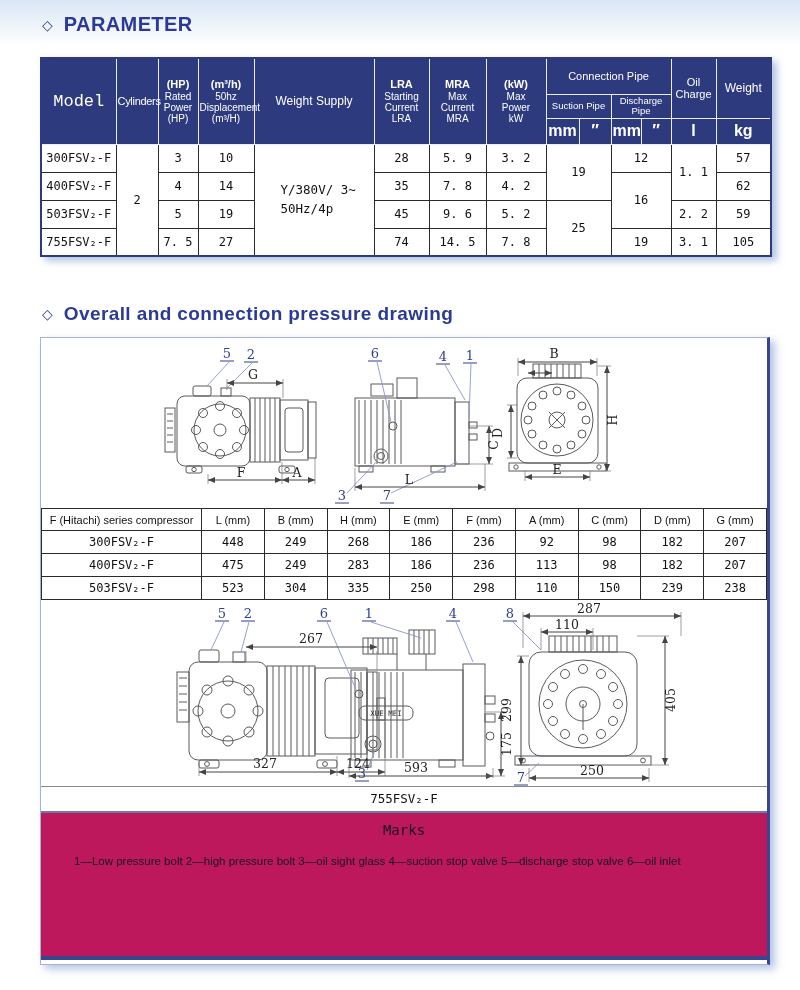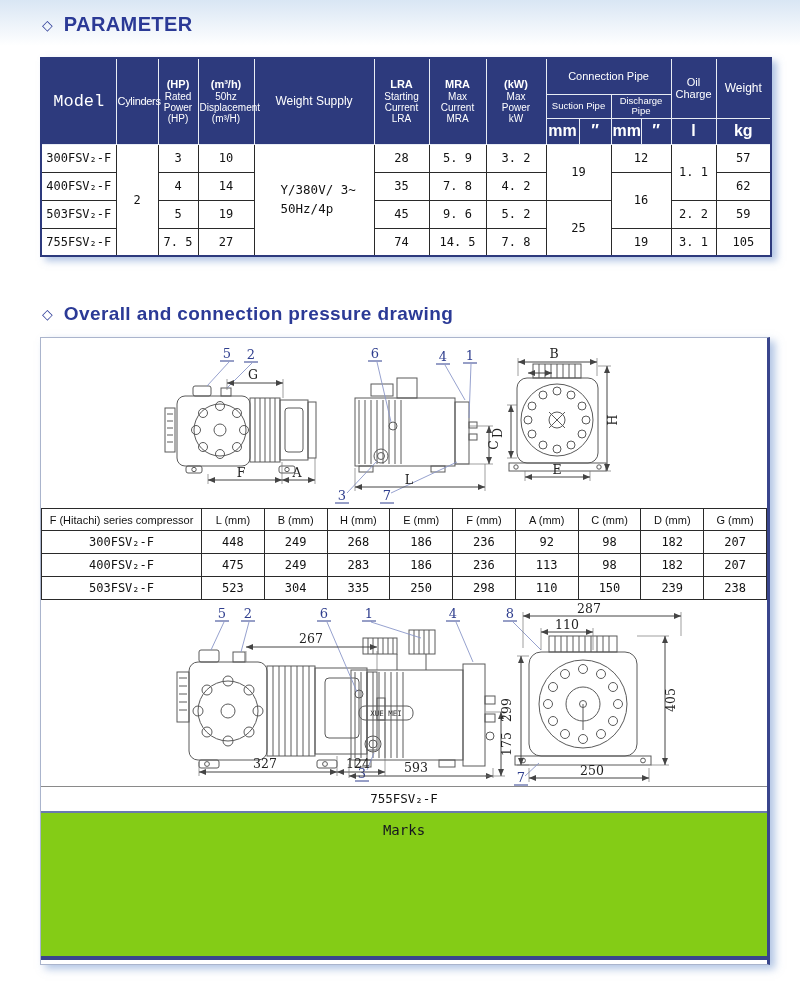--- a/index.html
+++ b/index.html
@@ -60,21 +60,21 @@
   .dim-table th, .dim-table td { border:1px solid #2a2a2a; text-align:center; vertical-align:middle; }
   .dim-table th { font-family:"Liberation Sans", sans-serif; font-size:11px; font-weight:normal; height:22px; color:#111; }
   .dim-table td { font-family:"DejaVu Sans Mono", monospace; font-size:12px; height:23px; color:#111; }
 
   .model-row {
     height:25px; line-height:24px; text-align:center;
     border-top:1px solid #8a8a8a;
     font-family:"DejaVu Sans Mono", monospace; font-size:12.5px; color:#111;
   }
   .marks {
-    height:149px; background:#84cc16;
+    height:149px; background:#be185d;
     border-top:2px solid #6a7ab0; border-bottom:4px solid #39458c;
     color:#15151f;
   }
   .marks-title { text-align:center; padding-top:9px; font-family:"DejaVu Sans Mono", monospace; font-size:14px; }
   .marks-lines { margin:10px 18px 0 33px; }
   .marks-line { font-size:11.5px; line-height:2.35; white-space:nowrap; }
 
   
   .ln rect, .ln circle, .ln path, .ln line { fill:none; stroke:#5a5a5a; stroke-width:1; }
   .dm { stroke:#444; stroke-width:1; fill:none; }
@@ -547,15 +547,16 @@
     <path class="ex" d="M488,168v14M608,168v14"></path>
       <line class="dm" x1="488" y1="178" x2="608" y2="178" marker-start="url(#ar2)" marker-end="url(#ar2)"></line>
       <text class="dt" x="551" y="174.5">250</text>
   </svg>
 
   <div class="model-row">755FSV₂-F</div>
 
   <div class="marks">
     <div class="marks-title">Marks</div>
     <div class="marks-lines">
+      <div class="marks-line">1—Low pressure bolt 2—high pressure bolt 3—oil sight glass 4—suction stop valve 5—discharge stop valve 6—oil inlet</div>
     </div>
   </div>
 </div>
 
 </body></html>

